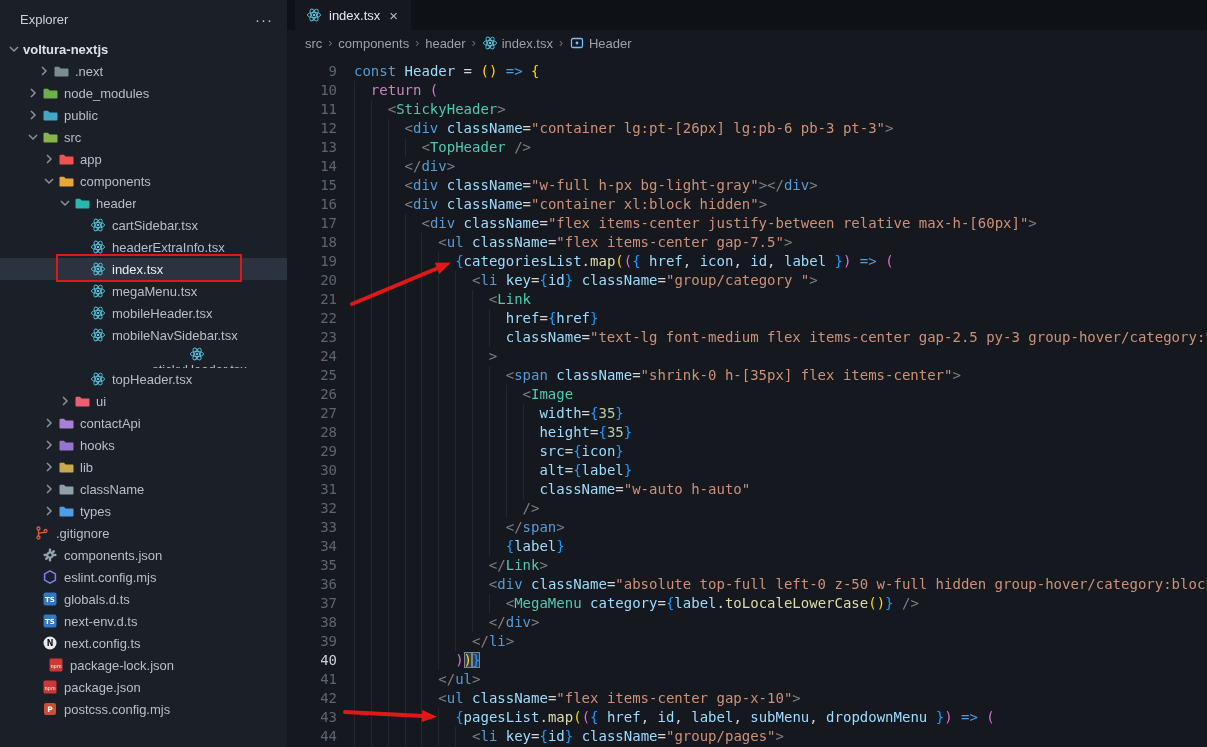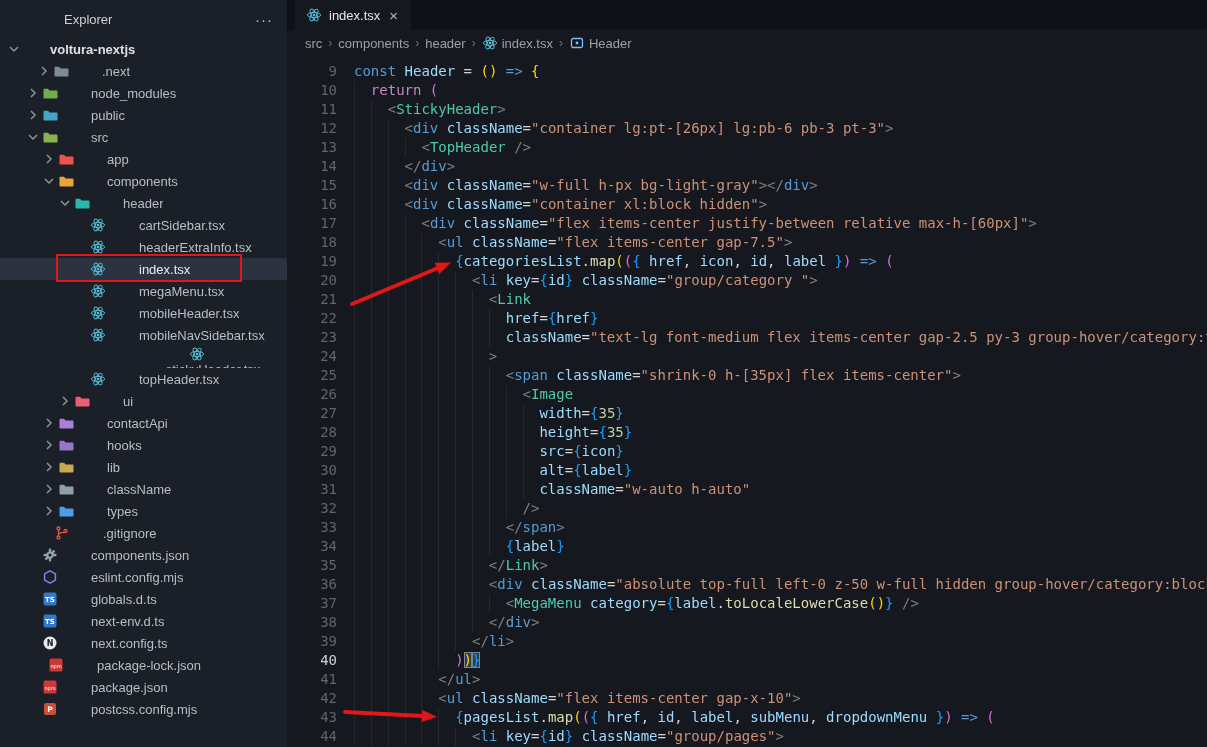--- a/index.html
+++ b/index.html
@@ -1,31 +1,31 @@
 <!DOCTYPE html>
 <html><head>
 <meta charset="utf-8">
 <style>
   html,body{margin:0;padding:0;background:#0b0d10;}
   #app{position:relative;width:1207px;height:747px;overflow:hidden;background:#15181e;
        font-family:"Liberation Sans",sans-serif;-webkit-font-smoothing:antialiased;}
   
   .sidebar{position:absolute;left:0;top:0;width:287px;height:747px;background:#1b1f27;z-index:1;}
   .exp-head{height:38px;display:flex;align-items:center;justify-content:space-between;
-            padding:0 14px 0 20px;color:#cdd1d7;font-size:13px;margin-left:44px;}
+            padding:0 14px 0 20px;color:#cdd1d7;font-size:13px;}
   .exp-more{color:#c0c4ca;font-size:15px;letter-spacing:1px;cursor:pointer;}
   .tree{font-size:13px;color:#b9bec6;}
   .trow{height:22px;display:flex;align-items:center;cursor:pointer;white-space:nowrap;}
   .trow.sel{background:#2c3340;color:#e8ebf0;}
   .trow.root{font-weight:bold;color:#dde1e6;}
   .ic{width:16px;height:16px;display:inline-flex;align-items:center;justify-content:center;flex:none;}
   .chev{width:17px;margin-right:1px;}
   .fspace{width:18px;flex:none;}
   .tico{margin-right:6px;}
-  .tlabel{overflow:hidden;text-overflow:ellipsis;margin-left:27px;}
+  .tlabel{overflow:hidden;text-overflow:ellipsis;}
   
   .main{position:absolute;left:287px;top:0;right:0;bottom:0;background:#15181e;}
   .tabbar{height:30px;background:#0e1115;display:flex;align-items:stretch;}
   .tab{margin-left:8px;background:#15181e;display:flex;align-items:center;gap:7px;
        padding:0 11px;color:#e4e7eb;font-size:13px;cursor:pointer;}
   .tab-close{color:#b6bac0;font-size:15px;padding:0 2px;cursor:pointer;}
   .crumbs{height:26px;display:flex;align-items:center;gap:6px;padding-left:18px;
           font-size:13px;color:#9ba1a8;background:#15181e;}
   .crumb{display:flex;align-items:center;gap:4px;cursor:pointer;}
   .csep{color:#6d7178;font-size:12px;}
@@ -338,21 +338,21 @@
               <path d="M6 4l4 4-4 4" fill="none" stroke="#8b929b" stroke-width="1.5"></path>
             </svg>
           </span>
           <span class="ic tico">
             <svg width="16" height="16" viewBox="0 0 16 16">
               <path d="M1.5 4.8c0-.6.5-1.1 1.1-1.1h3.4l1.6 1.7h6.8c.6 0 1.1.5 1.1 1.1v6c0 .6-.5 1.1-1.1 1.1H2.6c-.6 0-1.1-.5-1.1-1.1z" fill="#4f9ce8"></path>
             </svg>
           </span>
           <span class="tlabel">types</span>
         </div>
-        <div class="trow" style="padding-left: 36px;">
+        <div class="trow" style="padding-left: 16px;">
           <span class="fspace"></span>
           <span class="ic tico">
             <svg width="16" height="16" viewBox="0 0 16 16">
               <g fill="none" stroke="#e8573f" stroke-width="1.3">
                 <circle cx="4.5" cy="3.5" r="1.5"></circle>
                 <circle cx="4.5" cy="12.5" r="1.5"></circle>
                 <circle cx="11.5" cy="6" r="1.5"></circle>
                 <path d="M4.5 5v6M4.5 9.5c0-2.3 4-1.5 6-2.2"></path>
               </g>
             </svg>

